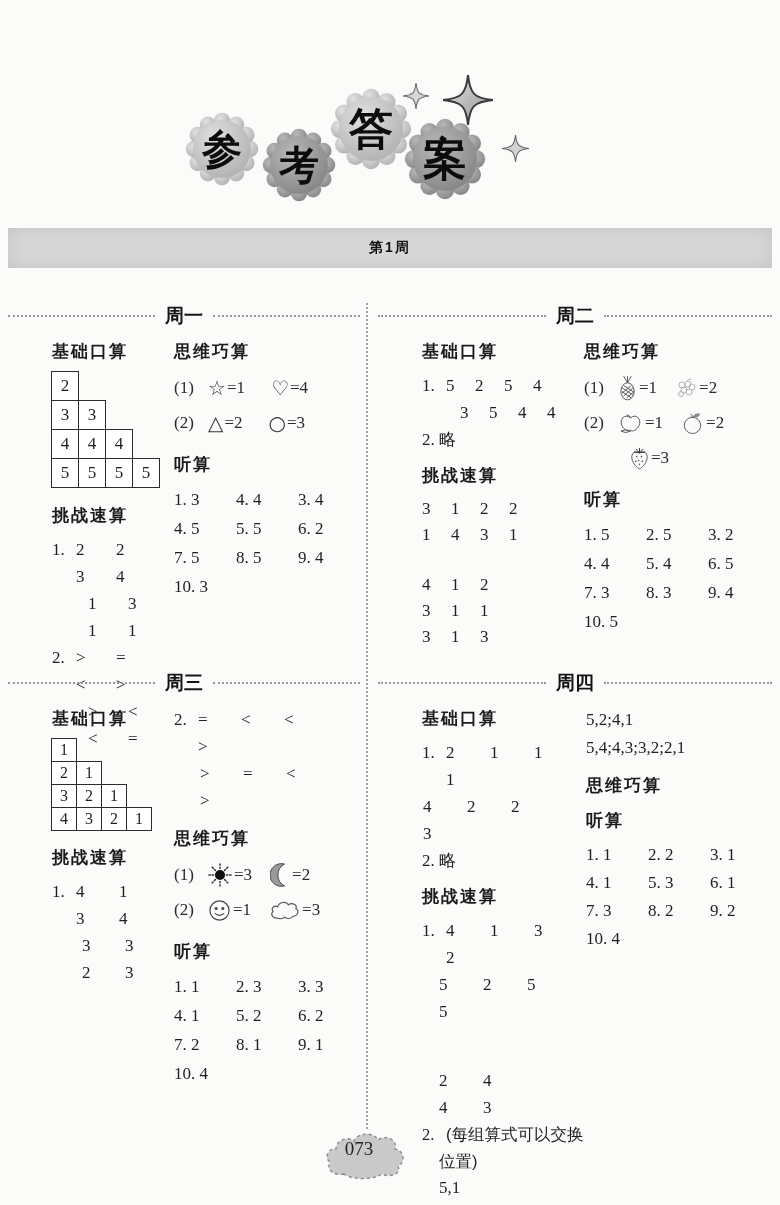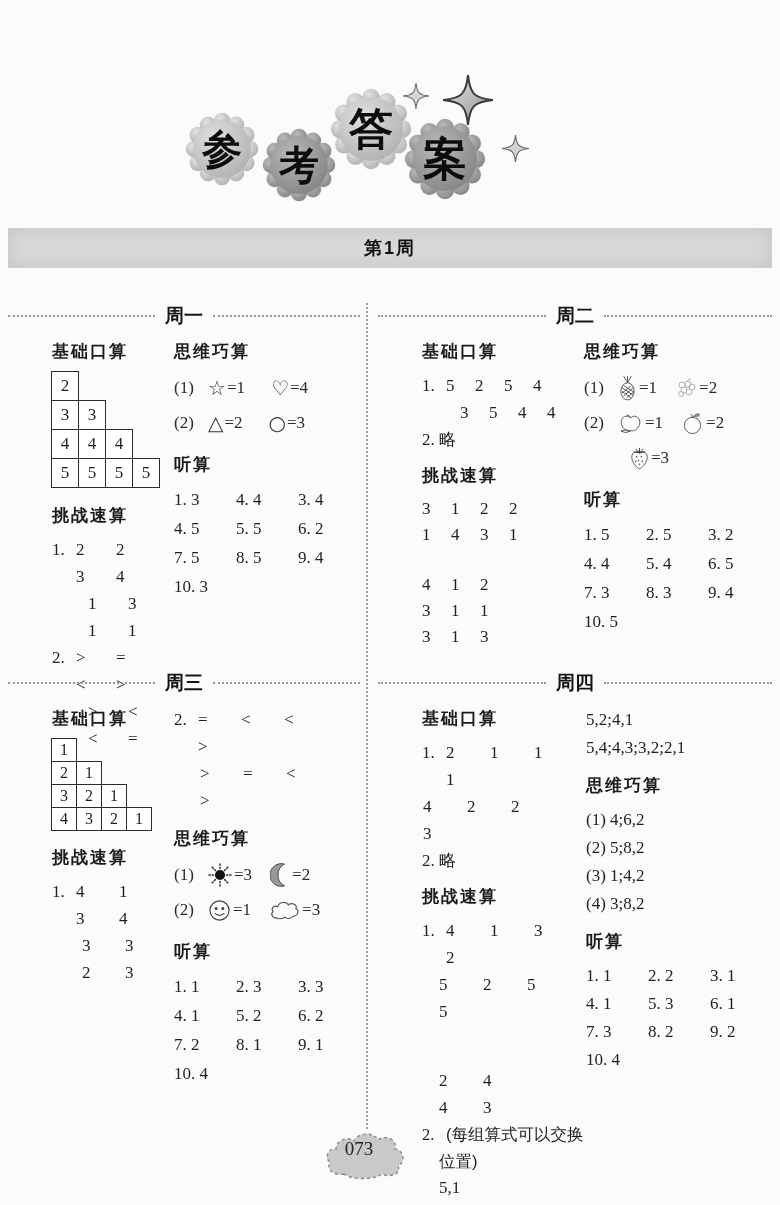--- a/index.html
+++ b/index.html
@@ -9,21 +9,21 @@
   
   .badge{position:absolute;}
   .badge svg{position:absolute;inset:0;}
   .badge .ch{position:absolute;inset:0;display:flex;align-items:center;justify-content:center;
              font-weight:bold;color:#0c0c0c;}
   .sparkle{position:absolute;}
   
   #banner{position:absolute;left:8px;top:228px;width:764px;height:40px;background:#d8d8d8;
           display:flex;align-items:center;justify-content:center;
           box-shadow:inset 0 0 18px #c2c2c2;}
-  #banner .txt{font-size:18px;font-weight:bold;letter-spacing:2px;color:#111;}
+  #banner .txt{font-size:14px;font-weight:bold;letter-spacing:2px;color:#111;}
   
   #divider{position:absolute;left:366px;top:303px;height:826px;border-left:2px dotted #a0a0a0;}
   .sec{position:absolute;}
   .sec-head{display:flex;align-items:center;gap:10px;height:26px;}
   .dots{flex:1;border-top:2px dotted #969696;height:0;}
   .sec-title{font-weight:bold;font-size:19px;color:#141414;}
   .cols{display:flex;align-items:flex-start;margin-left:44px;}
   .label{font-size:17px;font-weight:600;letter-spacing:2px;margin:11px 0 9px;color:#1b1b1b;}
   
   .stair{margin:4px 0 2px;}
@@ -522,26 +522,20 @@
       <div class="nrow ind16">
         <span>5,1</span>
       </div>
     </div>
     <div style="flex:1;">
       <div class="block-lines" style="margin-top:10px;">
           <div>5,2;4,1</div>
           <div>5,4;4,3;3,2;2,1</div>
         </div>
       <div class="label" style="margin-top:12px;">思维巧算</div>
-      <div class="block-lines">
-          <div>(1) 4;6,2</div>
-          <div>(2) 5;8,2</div>
-          <div>(3) 1;4,2</div>
-          <div>(4) 3;8,2</div>
-        </div>
       <div class="label" style="margin-top:12px;">听算</div>
       <div class="nrow" style="line-height:28px;">
           <span class="cw62">1. 1</span>
           <span class="cw62">2. 2</span>
           <span class="cw62">3. 1</span>
         </div>
       <div class="nrow" style="line-height:28px;">
           <span class="cw62">4. 1</span>
           <span class="cw62">5. 3</span>
           <span class="cw62">6. 1</span>

